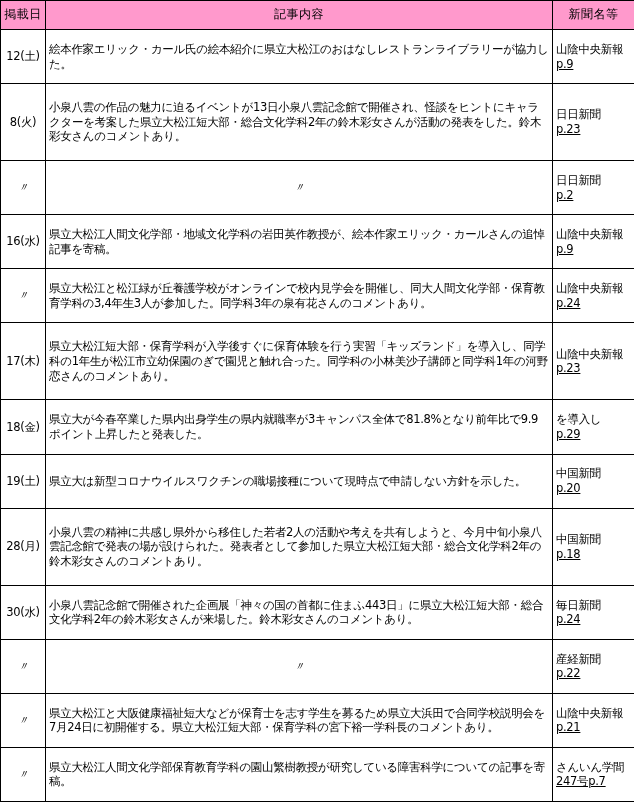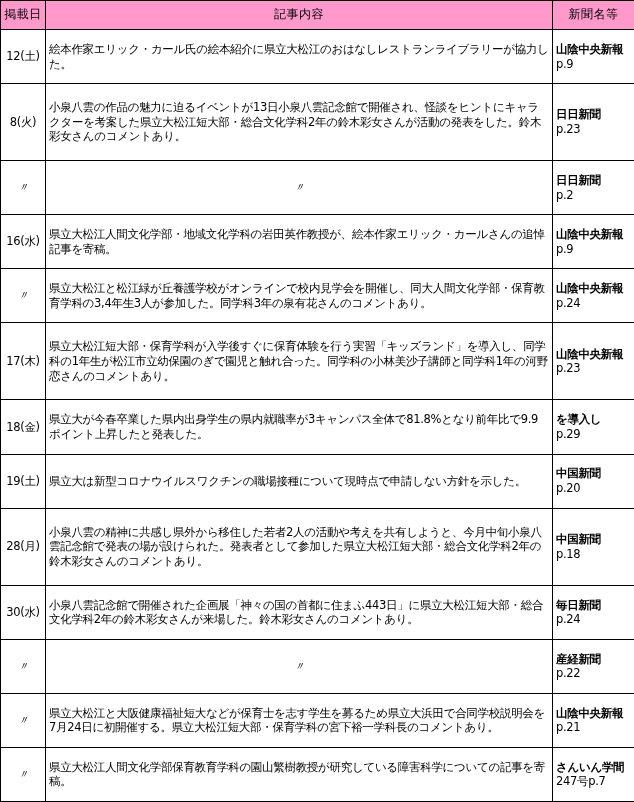--- a/index.html
+++ b/index.html
@@ -59,22 +59,22 @@
   }
   .cell-body.is-ditto {
     text-align: center;
   }
   .cell-paper {
     text-align: left;
     font-size: 11.5px;
     letter-spacing: -0.6px;
     white-space: nowrap;
   }
-  .paper-name { display: block; font-weight: bold; }
-  .paper-page { display: block; }
+  .paper-name { display: block; }
+  .paper-page { display: block; text-decoration: underline; }
 
   .ditto {
     font-style: italic;
     font-size: 11px;
   }
 </style>
 </head>
 <body>
 
 <table id="article-table">

